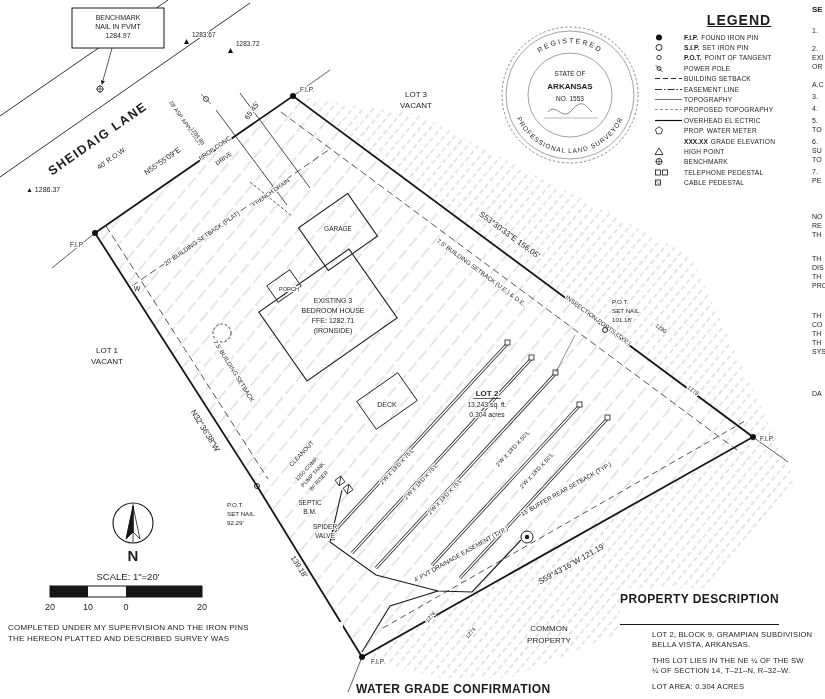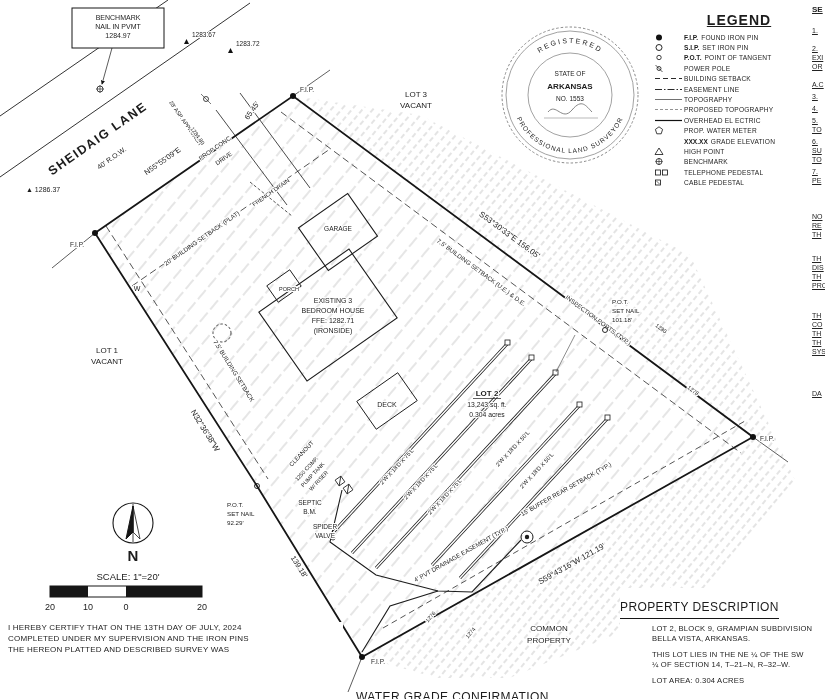--- a/index.html
+++ b/index.html
@@ -7,25 +7,25 @@
   #plat{position:absolute;left:0;top:0;}
   svg text{font-family:"Liberation Sans",sans-serif;fill:#1c1c1c;
     paint-order:stroke;stroke:#ffffff;stroke-width:2.2px;stroke-linejoin:round;}
   .legend{position:absolute;left:654px;top:12px;width:170px;}
   .legend-title{font-size:14px;font-weight:bold;text-decoration:underline;text-align:center;
     letter-spacing:1px;margin-bottom:4px;}
   .legend-row{display:flex;align-items:center;height:10.4px;white-space:nowrap;}
   .legend-row .sym-icon{width:30px;flex:0 0 30px;height:9px;}
   .legend-row .sym-txt{font-size:6.6px;font-weight:bold;margin-right:3px;}
   .legend-row .lbl{font-size:6.6px;letter-spacing:.2px;}
-  .frag{position:absolute;left:812px;font-size:7px;color:#222;white-space:nowrap;text-decoration:underline;}
+  .frag{position:absolute;left:812px;font-size:7px;color:#222;white-space:nowrap;}
   .frag.head{font-size:8px;font-weight:bold;}
   .block{position:absolute;background:#ffffff;}
-  .block h3{margin:12px 0 5px 0;font-size:12px;letter-spacing:.4px;display:inline-block;
-    border-bottom:1.4px solid #161616;padding-bottom:4px;font-weight:normal;}
+  .block h3{margin:4px 0 5px 0;font-size:12px;letter-spacing:.4px;display:inline-block;
+    border-bottom:1.4px solid #161616;padding-bottom:18px;font-weight:bold;}
   .block p{margin:0;font-size:8px;line-height:11px;letter-spacing:.2px;}
   .block.prop p{font-size:7.6px;line-height:10px;padding-left:32px;}
   .gap{height:6px;}
 </style>
 </head>
 <body>
 
 <svg id="plat" width="825" height="699" viewBox="0 0 825 699">
   <defs>
     <pattern id="topo1" width="16" height="16" patternUnits="userSpaceOnUse" patternTransform="rotate(-50)">
@@ -373,21 +373,20 @@
 <div class="frag" style="top:273px">TH</div>
 <div class="frag" style="top:282px">PRO</div>
 <div class="frag" style="top:312px">TH</div>
 <div class="frag" style="top:321px">CO</div>
 <div class="frag" style="top:330px">TH</div>
 <div class="frag" style="top:339px">TH</div>
 <div class="frag" style="top:348px">SYS</div>
 <div class="frag" style="top:390px">DA</div>
 
 <div class="block" style="left:8px;top:622px;width:335px">
-  <p>I HEREBY CERTIFY THAT ON THE 13TH DAY OF JULY, 2024</p>
   <p>COMPLETED UNDER MY SUPERVISION AND THE IRON PINS</p>
   <p>THE HEREON PLATTED AND DESCRIBED SURVEY WAS</p>
 </div>
 
 <div class="block" style="left:356px;top:678px">
   <h3>WATER GRADE CONFIRMATION</h3>
 </div>
 
 <div class="block prop" style="left:620px;top:588px;width:202px">
   <h3>PROPERTY DESCRIPTION</h3>

